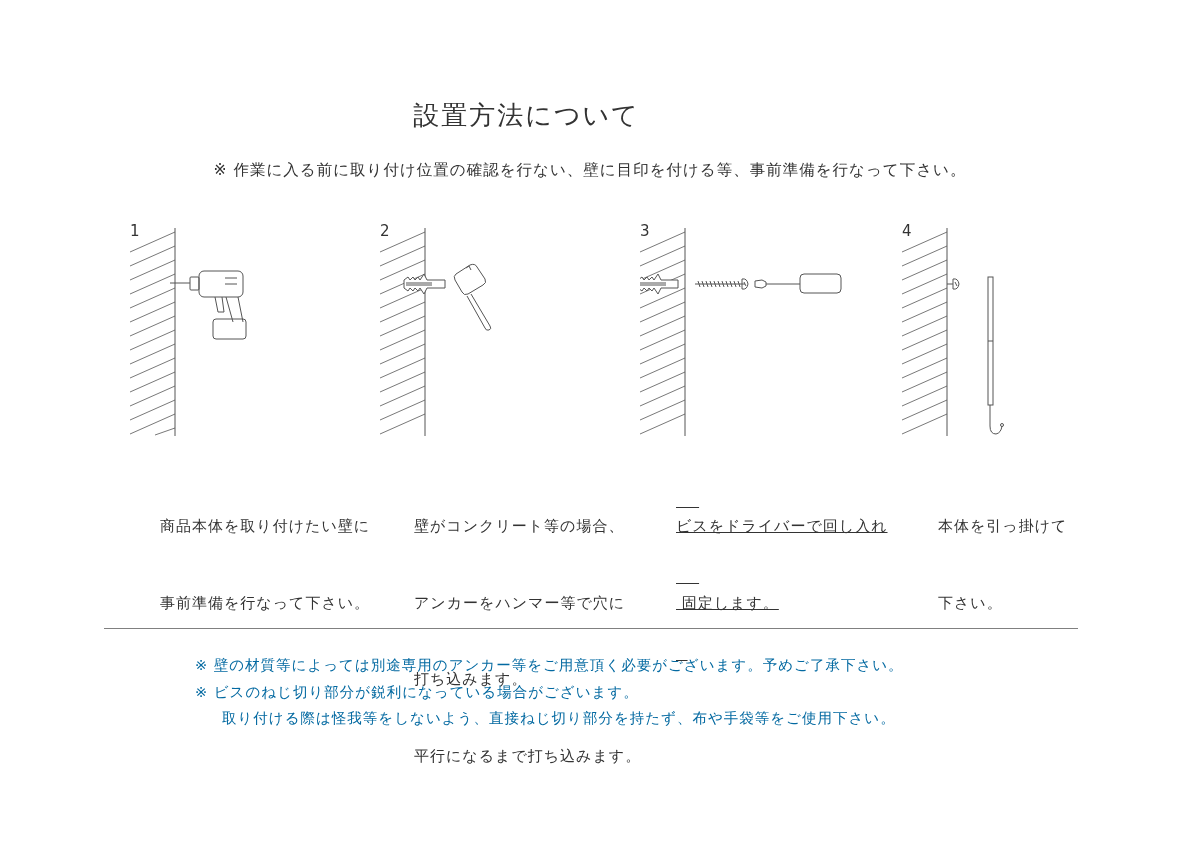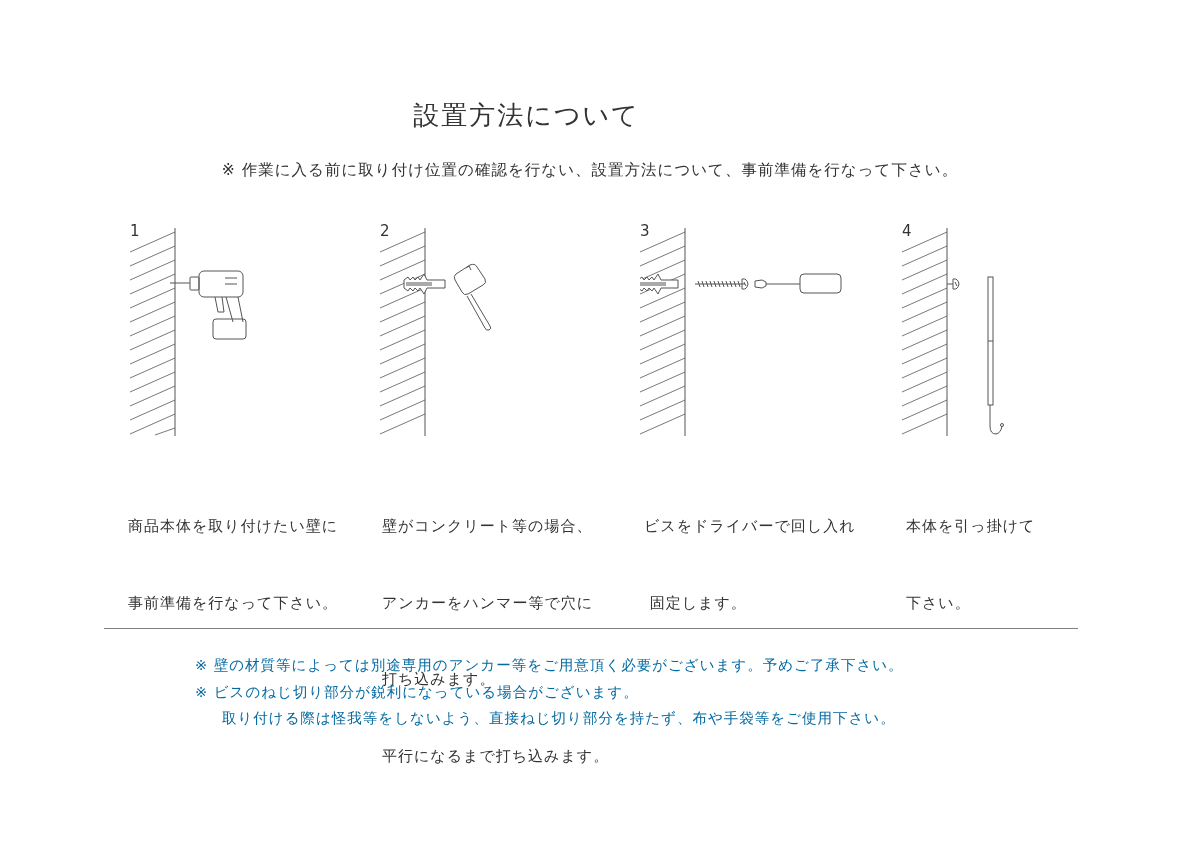--- a/index.html
+++ b/index.html
@@ -5,33 +5,33 @@
   html, body { margin: 0; padding: 0; background: #ffffff; }
   body { width: 1200px; height: 847px; position: relative; overflow: hidden;
          font-family: "DejaVu Sans", "Liberation Sans", sans-serif; color: #333333; }
   .title { position: absolute; top: 98px; left: 0; width: 1053px; text-align: center;
            font-size: 26px; letter-spacing: 2px; color: #333; }
   .intro { position: absolute; top: 160px; left: 0; width: 1180px; text-align: center;
            font-size: 15.5px; letter-spacing: 1px; color: #333; }
   .step { position: absolute; top: 222px; }
   .step-num { position: absolute; left: 0; top: 0; font-size: 15px; color: #333; }
   .step-svg { position: absolute; left: 0; top: 0; }
-  .step-text { position: absolute; font-size: 15px; line-height: 25.5px; letter-spacing: 1px; color: #333; white-space: pre; }
+  .step-text { position: absolute; font-size: 15px; line-height: 25.5px; letter-spacing: 1px; color: #333; white-space: pre; margin-left: 32px; }
   .divider { position: absolute; left: 104px; top: 628px; width: 974px; height: 0;
              border-top: 1px solid #808080; }
   .notes { position: absolute; top: 652px; left: 195px; font-size: 14.5px; line-height: 26.5px;
            letter-spacing: 1px; color: #0369a1; }
   .note-line { white-space: pre; }
   .note-indent { padding-left: 27px; }
 </style>
 </head>
 <body>
 
 <div class="title">設置方法について</div>
-<div class="intro">※ 作業に入る前に取り付け位置の確認を行ない、設置方法について、事前準備を行なって下さい。</div>
+<div class="intro">※ 作業に入る前に取り付け位置の確認を行ない、壁に目印を付ける等、事前準備を行なって下さい。</div>
 
 <svg width="0" height="0" style="position:absolute">
   <defs>
     <pattern id="hatch" patternUnits="userSpaceOnUse" width="46" height="13">
       <line x1="0" y1="13" x2="46" y2="-9" stroke="#555" stroke-width="0.8"></line>
       <line x1="0" y1="26" x2="46" y2="4" stroke="#555" stroke-width="0.8"></line>
     </pattern>
     <clipPath id="wallclip">
         <polygon points="8,20 46,8 46,214 8,214"></polygon>
       </clipPath>
@@ -145,21 +145,21 @@
       <path d="M58 59 L60 65 M62 59 L64 65 M66 59 L68 65 M70 59 L72 65 M74 59 L76 65 M78 59 L80 65 M82 59 L84 65 M86 59 L88 65 M90 59 L92 65 M94 59 L96 65 M98 59 L100 65"></path>
       <path d="M102 57 Q107 56 108 62 Q107 68 102 67 Z"></path>
       <line x1="104" y1="60" x2="106" y2="64"></line>
     </g>
     <g fill="none" stroke="#555" stroke-width="1">
       <path d="M115 59 L122 58 L126 60 L126 64 L122 66 L115 65 Z"></path>
       <line x1="126" y1="62" x2="160" y2="62"></line>
       <rect x="160" y="52" width="41" height="19" rx="4"></rect>
     </g>
   </svg>
-  <div class="step-text" style="left:4px; top:241px;">
+  <div class="step-text" style="left:4px; top:241px;text-decoration:underline;">
     <div>ビスをドライバーで回し入れ</div>
     <div> 固定します。</div>
   </div>
 </div>
 
 <div class="step" style="left:902px;">
   <span class="step-num">4</span>
   <svg class="step-svg" width="140" height="220">
     <g stroke="#555" stroke-width="0.8">
       <line x1="0" y1="30" x2="45" y2="10"></line>

